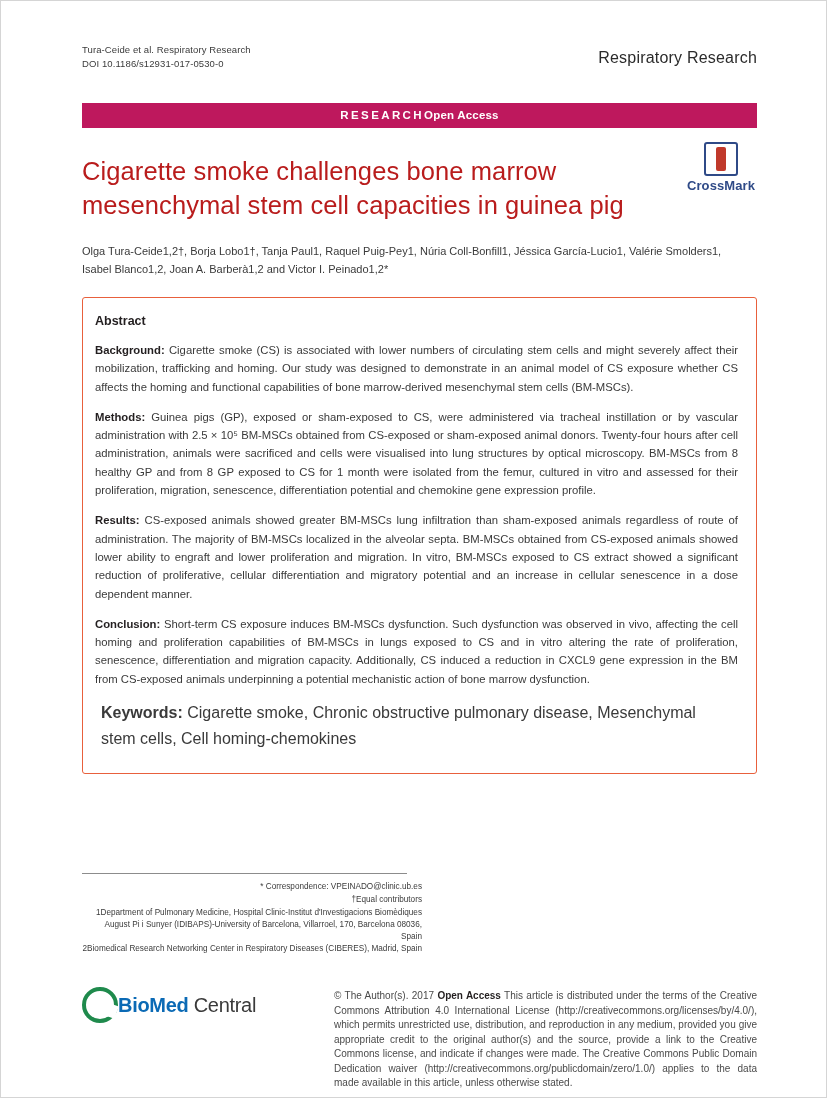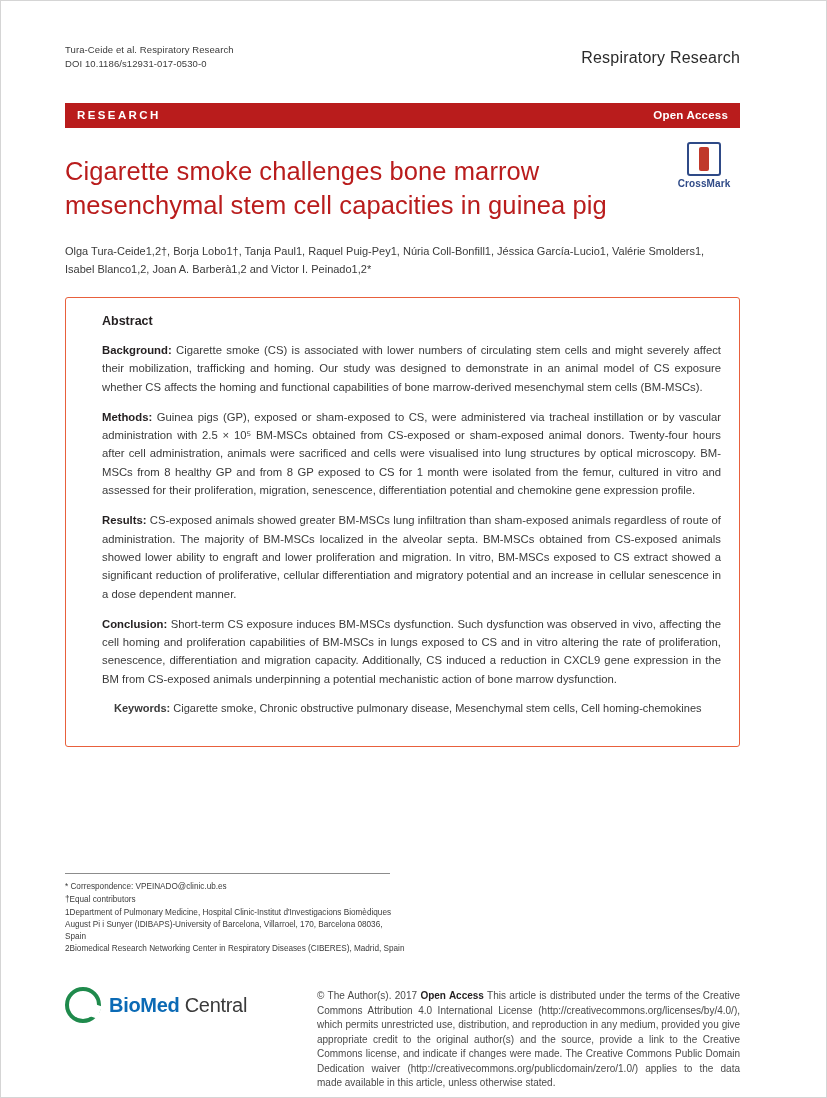--- a/index.html
+++ b/index.html
@@ -16,21 +16,21 @@
     width: 827px;
     height: 1098px;
     margin: 0 auto;
     background: #ffffff;
     border: 1px solid #d5d5d5;
     box-sizing: border-box;
     overflow: hidden;
   }
   .inner {
     position: absolute;
-    left: 64px;
+    left: 81px;
     top: 0;
     width: 675px;
     height: 796px;
   }
 
   
   .top {
     display: flex;
     align-items: flex-start;
     justify-content: space-between;
@@ -47,24 +47,24 @@
     color: #2b2b2b;
     letter-spacing: .2px;
     white-space: nowrap;
     margin-top: 6px;
   }
 
   
   .research-bar {
     margin-top: 32px;
     height: 25px;
-    background: #b91c1c;
+    background: #be185d;
     display: flex;
     align-items: center;
-    justify-content: space-between;
+    justify-content: center;
     padding: 0 12px;
     box-sizing: border-box;
   }
   .research-bar .label {
     color: #ffffff;
     font-size: 11.5px;
     font-weight: bold;
     letter-spacing: 2.4px;
   }
   .research-bar .access {
@@ -110,72 +110,73 @@
     position: absolute;
     left: 50%;
     top: 3px;
     width: 10px;
     height: 24px;
     margin-left: -5px;
     background: #c0392b;
     border-radius: 2px;
   }
   .crossmark .cm-label {
-    font-size: 10px;
+    font-size: 13px;
     color: #2f4a87;
     margin-top: 2px;
     font-weight: bold;
     letter-spacing: .1px;
   }
 
   
   .authors {
     margin-top: 20px;
     font-size: 11px;
     line-height: 1.62;
     color: #3a3a3a;
     max-width: 640px;
   }
 
   
   .abstract-box {
     margin-top: 18px;
     border: 1px solid #e8603c;
     border-radius: 3px;
-    padding: 16px 18px 16px 36px;
+    padding: 16px 18px 16px 12px;
     box-sizing: border-box;
   }
   .abstract-head {
     font-size: 12.5px;
     font-weight: bold;
     color: #231f20;
     margin-bottom: 13px;
   }
   .abs-p {
     font-size: 11.3px;
     line-height: 1.62;
     color: #3a3a3a;
     margin: 0 0 12px 0;
     text-align: justify;
   }
   .abs-p:last-child { margin-bottom: 0; }
   .abs-p b { color: #231f20; }
   .kw {
-    font-size: 11px;
+    font-size: 16px;
     line-height: 1.6;
     color: #3a3a3a;
-    margin: 12px;
+    margin: 6px;
   }
 
   
   .footnote-area {
     position: absolute;
     left: 0;
     top: 872px;
     width: 340px;
+    text-align: right;
   }
   .fn-rule {
     width: 325px;
     height: 1px;
     background: #8c8c8c;
     margin-bottom: 7px;
   }
   .fn {
     font-size: 8.2px;
     line-height: 1.45;
@@ -203,21 +204,21 @@
     content: "";
     position: absolute;
     right: -3px;
     bottom: 2px;
     width: 13px;
     height: 13px;
     background: #ffffff;
     transform: rotate(20deg);
   }
   .bmc .wordmark {
-    margin-left: 8px;
+    margin-left: 0;
     font-size: 20px;
     letter-spacing: -.3px;
     white-space: nowrap;
   }
   .bmc .wordmark .bio { color: #0b6ab5; font-weight: bold; }
   .bmc .wordmark .central { color: #3a3a3a; }
 
   .copyright {
     position: absolute;
     left: 252px;

